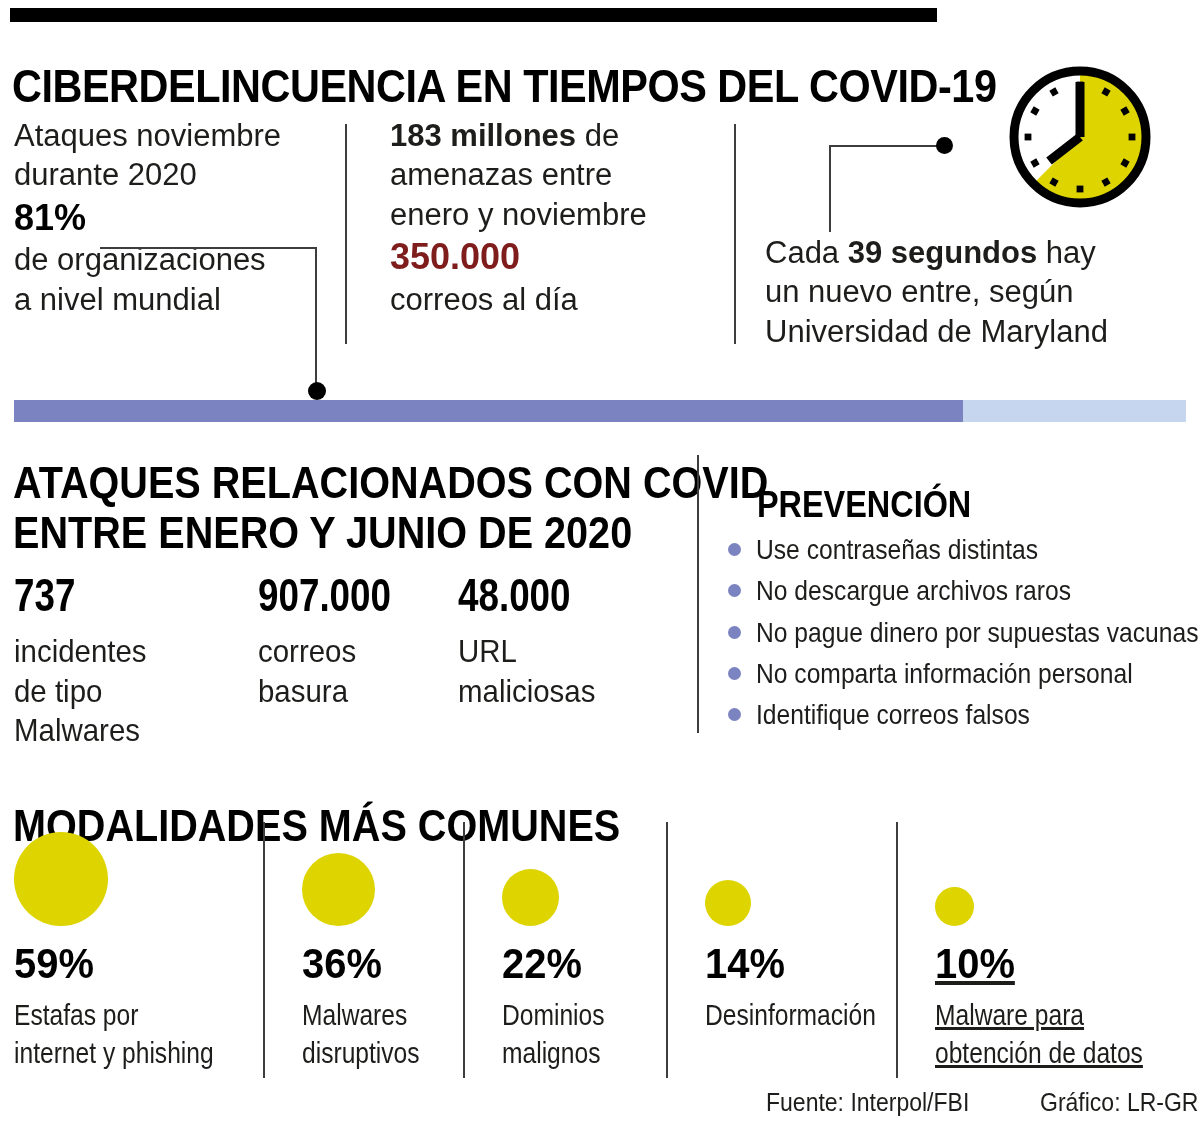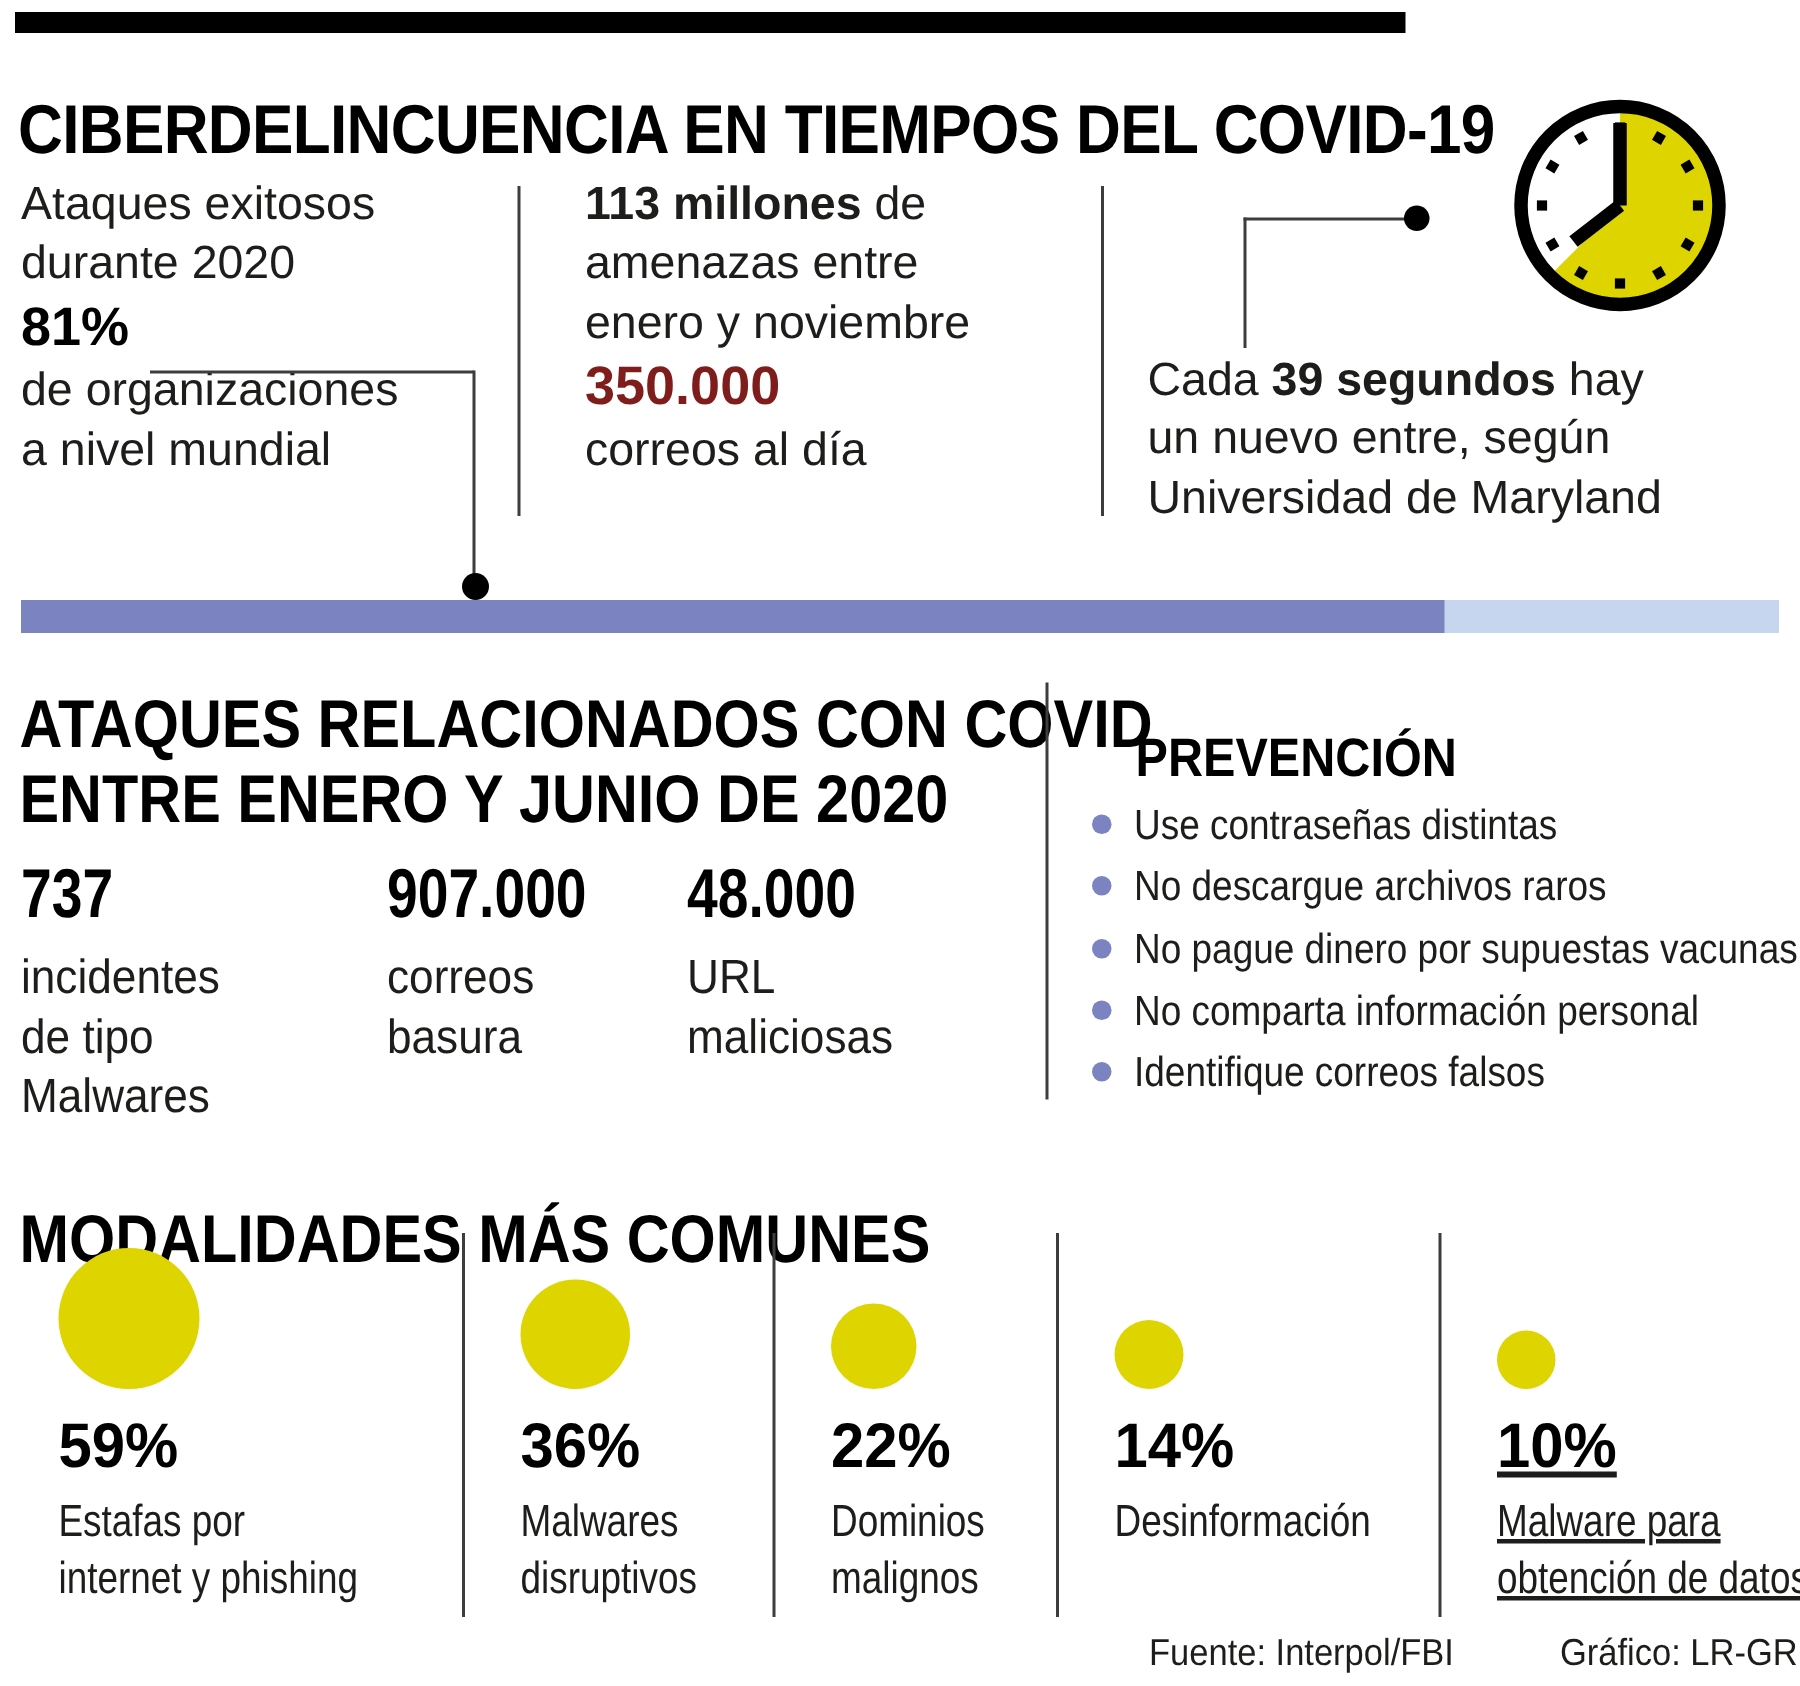--- a/index.html
+++ b/index.html
@@ -53,21 +53,21 @@
   .prev-h{left:757px;top:454px;font-size:36px;font-weight:700;color:#000;
           transform:scaleX(.9);transform-origin:left top;white-space:nowrap;}
   .bullets{left:728px;top:534px;width:470px;}
   .bullet{display:flex;align-items:flex-start;margin-bottom:10px;}
   .bullet .bdot{width:13px;height:13px;border-radius:50%;background:#7b83c0;margin:9px 15px 0 0;flex:none;}
   .bullet .btxt{font-size:28px;line-height:1.12;transform:scaleX(.88);transform-origin:left top;white-space:nowrap;}
 
   
   .sec3-heading{left:13px;top:764px;}
   .cols{left:14px;top:822px;width:1176px;height:256px;display:flex;}
-  .mcol{box-sizing:border-box;padding-left:37px;margin-left:25px;}
+  .mcol{box-sizing:border-box;padding-left:37px;}
   .mcol:first-child{padding-left:0;}
   .mcol + .mcol{border-left:2px solid #3d3d3d;}
   .mc1{width:249px;}.mc2{width:200px;}.mc3{width:203px;}.mc4{width:230px;}.mc5{width:266px;text-decoration:underline;}
   .bzone{height:104px;display:flex;align-items:flex-end;}
   .bubble{background:#ddd400;border-radius:50%;}
   .mpct{font-size:42px;font-weight:700;color:#000;margin-top:14px;
         transform:scaleX(.95);transform-origin:left top;white-space:nowrap;}
   .mdesc{font-size:30px;line-height:1.28;margin-top:8px;
          transform:scaleX(.82);transform-origin:left top;white-space:nowrap;}
 
@@ -78,35 +78,35 @@
 </style>
 </head>
 <body>
 
 <div class="page">
 
   <div class="abs topbar"></div>
   <h1 class="abs title">CIBERDELINCUENCIA EN TIEMPOS DEL COVID-19</h1>
 
   <div class="abs col1 body31">
-    <p class="nw">Ataques exitosos</p>
+    <p class="nw">Ataques noviembre</p>
     <p class="nw">durante 2020</p>
     <p class="pct81 nw">81%</p>
     <p class="nw">de organizaciones</p>
     <p class="nw">a nivel mundial</p>
   </div>
 
   <div class="abs hline c81-h"></div>
   <div class="abs vline c81-v"></div>
   <div class="abs dot c81-dot"></div>
 
   <div class="abs vline div-top-1"></div>
 
   <div class="abs col2 body31">
-    <p class="nw"><span class="b">113 millones</span><span> de</span></p>
+    <p class="nw"><span class="b">183 millones</span><span> de</span></p>
     <p class="nw">amenazas entre</p>
     <p class="nw">enero y noviembre</p>
     <p class="bignum nw">350.000</p>
     <p class="nw">correos al día</p>
   </div>
 
   <div class="abs vline div-top-2"></div>
 
   <svg class="abs clock" viewBox="0 0 150 150" aria-hidden="true">
     <circle cx="75" cy="75" r="66" fill="#ffffff"></circle>

